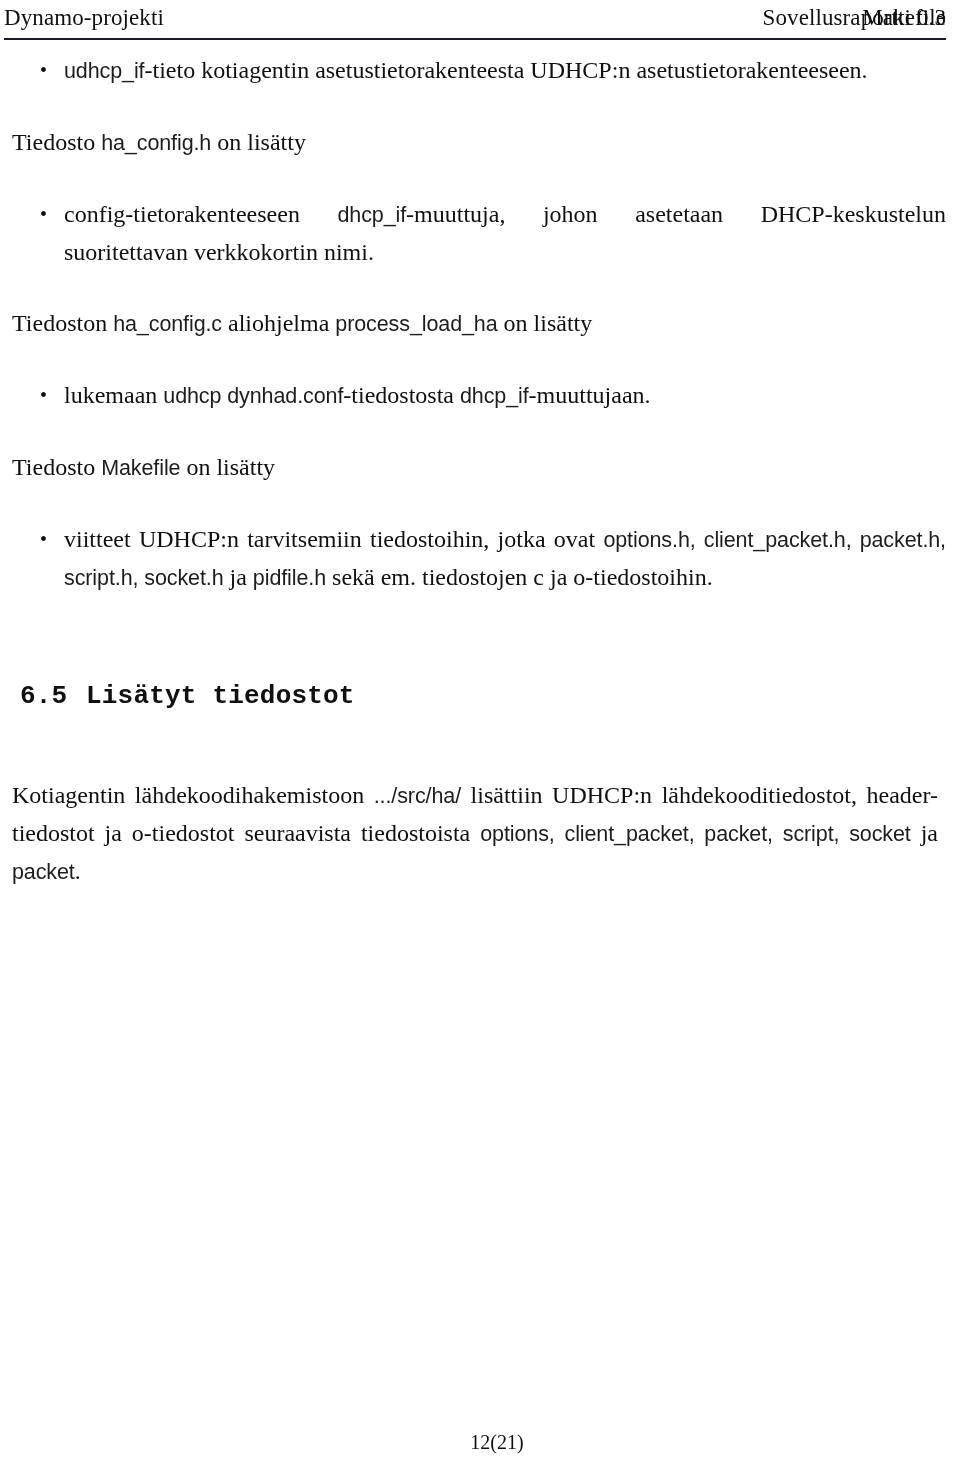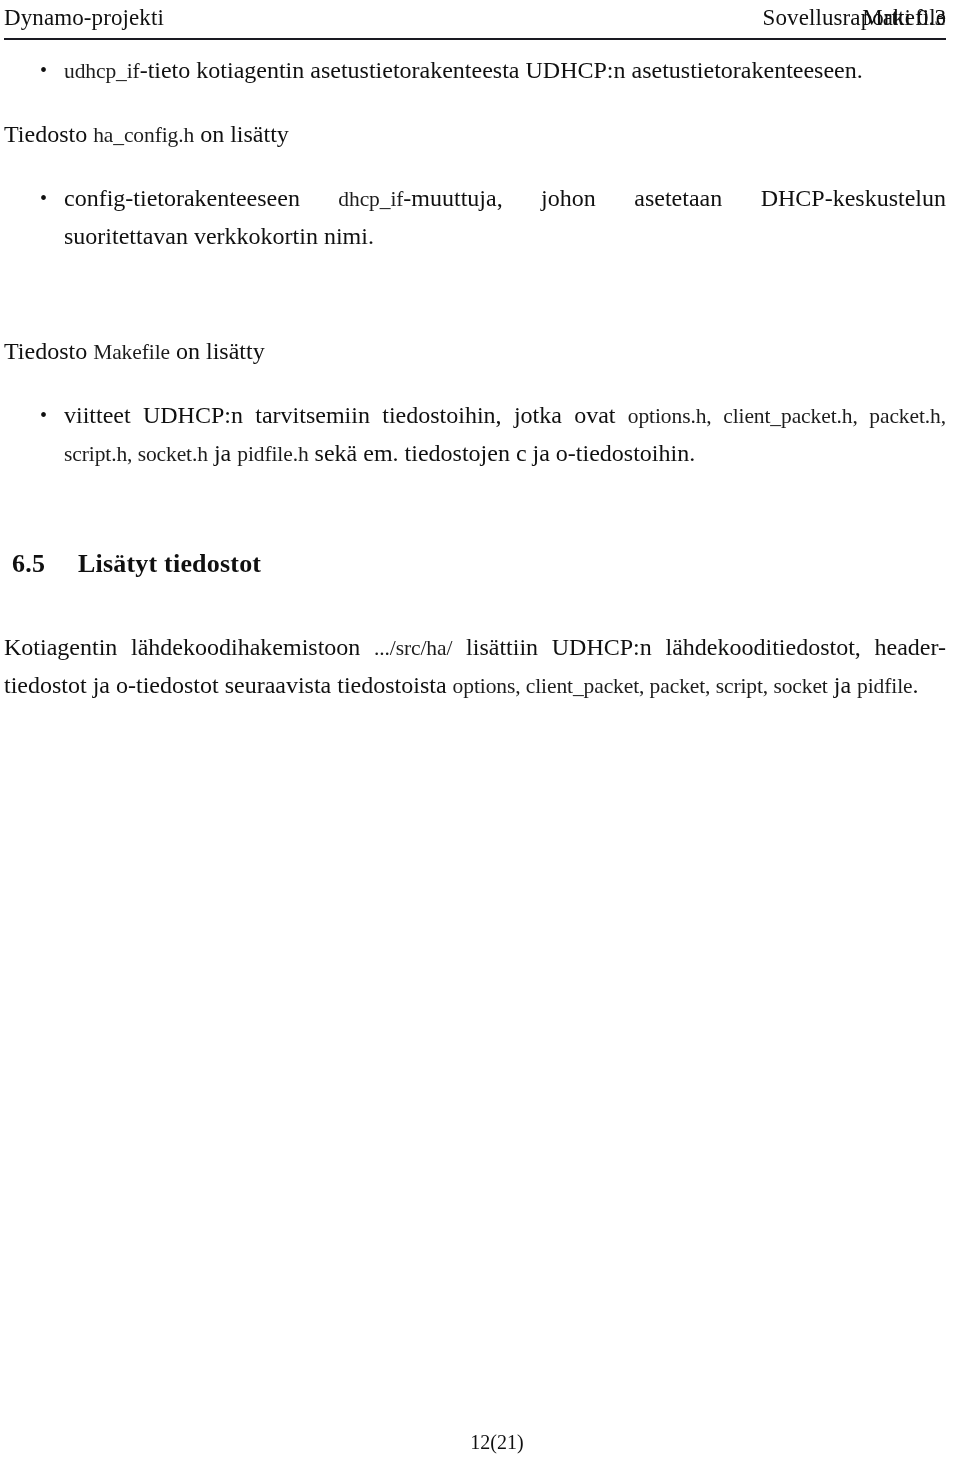--- a/index.html
+++ b/index.html
@@ -53,21 +53,21 @@
 
   
   .content {
     position: absolute;
     left: 4px;
     top: 52px;
     width: 942px;
   }
 
   p.para {
-    margin: 0;
+    margin: 8px;
     font-size: 24px;
     line-height: 37px;
     text-align: justify;
     text-justify: inter-word;
     hyphens: manual;
   }
 
   
   ul.blist {
     margin: 0;
@@ -87,39 +87,40 @@
     position: absolute;
     left: 36px;
     top: 0;
     line-height: 37px;
     font-size: 20px;
   }
   ul.blist li .bullet::before { content: "\2022"; }
 
   
   code, .mono {
-    font-family: Liberation Serif, serif;
+    font-family: Liberation Sans, sans-serif;
     font-size: 21.5px;
     letter-spacing: -0.1px;
     color: #1d1d1d;
   }
 
   
   .gap-sm { height: 18px; }
   .gap-md { height: 26px; }
   .gap-lg { height: 40px; }
 
   
   h2.section-head {
-    margin: 8px;
+    margin: 16px;
     font-size: 26px;
     line-height: 34px;
     font-weight: bold;
     letter-spacing: 0.2px;
     display: flex;
+    font-family: Liberation Mono, monospace;
   }
   h2.section-head .sec-num {
     display: inline-block;
     width: 66px;
     flex: 0 0 66px;
   }
   h2.section-head .sec-title { flex: 1 1 auto; }
 
   
   .page-footer {
@@ -162,23 +163,29 @@
     <div class="gap-md"></div>
 
     <ul class="blist">
       <li>
         <span class="bullet"></span><span>config-tietorakenteeseen </span><code>dhcp_if</code><span>-muuttuja, johon asetetaan DHCP-keskustelun suoritettavan verkkokortin nimi.</span>
       </li>
     </ul>
 
     <div class="gap-md"></div>
 
-
-    <div class="gap-md"></div>
-
+    <p class="para lastline"><span>Tiedoston </span><code>ha_config.c</code><span> aliohjelma </span><code>process_load_ha</code><span> on lisätty</span></p>
+
+    <div class="gap-md"></div>
+
+    <ul class="blist">
+      <li>
+        <span class="bullet"></span><span>lukemaan </span><code>udhcp dynhad.conf</code><span>-tiedostosta </span><code>dhcp_if</code><span>-muuttujaan.</span>
+      </li>
+    </ul>
 
     <div class="gap-md"></div>
 
     <p class="para lastline"><span>Tiedosto </span><code>Makefile</code><span> on lisätty</span></p>
 
     <div class="gap-md"></div>
 
     <ul class="blist">
       <li>
         <span class="bullet"></span><span>viitteet UDHCP:n tarvitsemiin tiedostoihin, jotka ovat </span><code>options.h, client_packet.h, packet.h, script.h, socket.h</code><span> ja </span><code>pidfile.h</code><span> sekä em. tiedostojen c ja o-tiedostoihin.</span>
@@ -188,21 +195,21 @@
     <div class="gap-lg"></div>
     <div class="gap-md"></div>
 
     <h2 class="section-head">
       <span class="sec-num">6.5</span>
       <span class="sec-title">Lisätyt tiedostot</span>
     </h2>
 
     <div class="gap-lg"></div>
 
-    <p class="para"><span>Kotiagentin lähdekoodihakemistoon </span><code>.../src/ha/</code><span> lisättiin UDHCP:n lähdekooditiedostot, header-tiedostot ja o-tiedostot seuraavista tiedostoista </span><code>options, client_packet, packet, script, socket</code><span> ja </span><code>pidfile</code><span>.</span></p>
+    <p class="para"><span>Kotiagentin lähdekoodihakemistoon </span><code>.../src/ha/</code><span> lisättiin UDHCP:n lähdekooditiedostot, header-tiedostot ja o-tiedostot seuraavista tiedostoista </span><code>options, client_packet, packet, script, socket</code><span> ja </span><code>packet</code><span>.</span></p>
 
     <div class="gap-sm"></div>
 
 
   </div>
 
   <div class="page-footer">
     <span>12(21)</span>
   </div>
 

